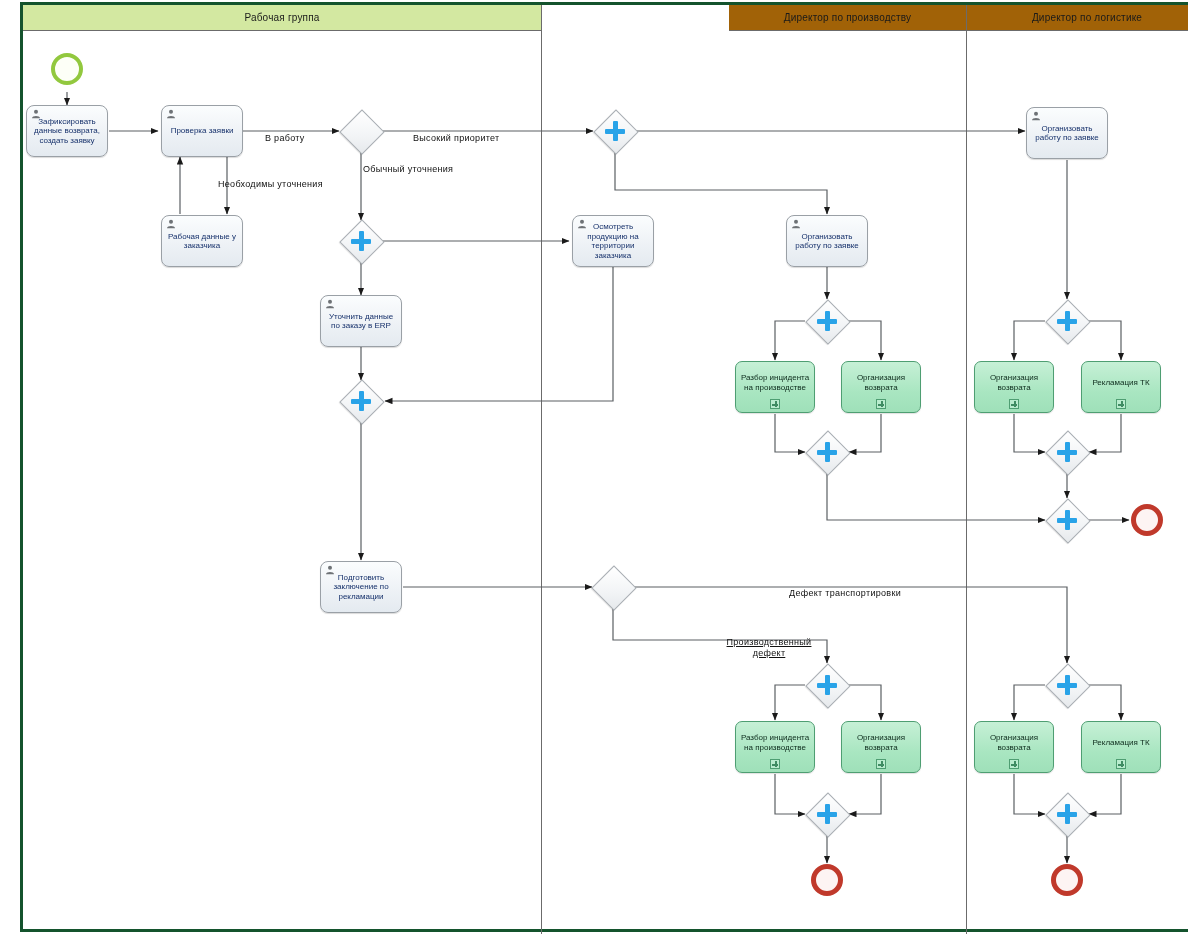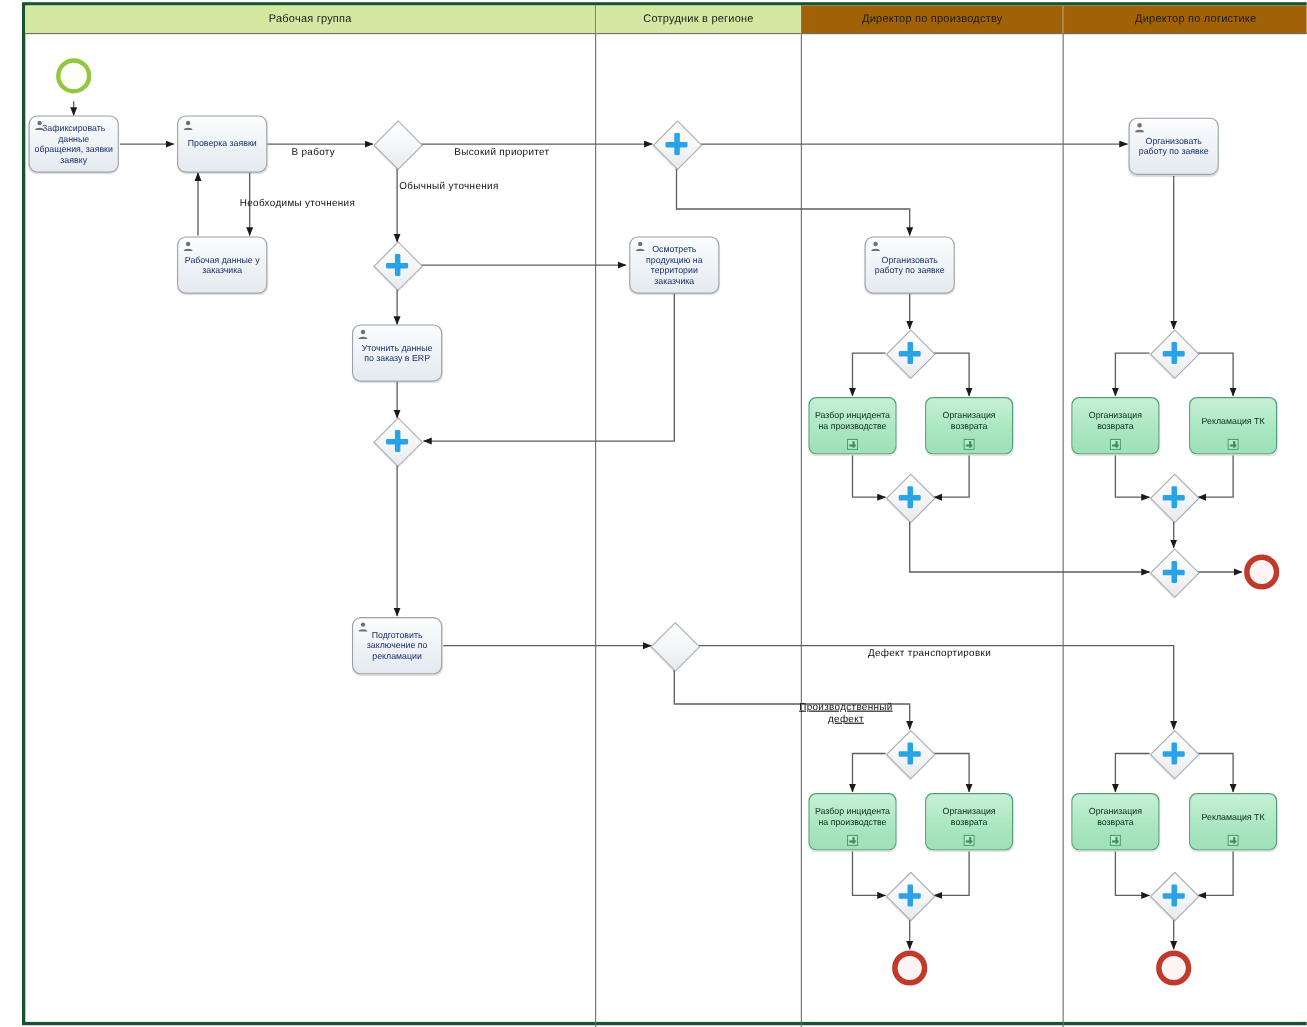--- a/index.html
+++ b/index.html
@@ -61,25 +61,20 @@
 </style>
 </head>
 <body>
 
 <div id="canvas">
 
   <div class="pool">
     <div class="lane" style="left:0;width:519px;">
       <div class="lane-head green">
         <span>Рабочая группа</span>
-      </div>
-    </div>
-    <div class="lane" style="left:519px;width:187px;">
-      <div class="lane-head green">
-        <span>Сотрудник в регионе</span>
       </div>
     </div>
     <div class="lane" style="left:706px;width:238px;">
       <div class="lane-head grey">
         <span>Директор по производству</span>
       </div>
     </div>
     <div class="lane last" style="left:944px;width:240px;">
       <div class="lane-head grey">
         <span>Директор по логистике</span>
@@ -180,21 +175,21 @@
   <div class="node ev-start" style="left:51px;top:53px;"></div>
   <div class="node ev-end" style="left:1131px;top:504px;"></div>
   <div class="node ev-end" style="left:811px;top:864px;"></div>
   <div class="node ev-end" style="left:1051px;top:864px;"></div>
 
   <div class="node task" style="left:26px;top:105px;">
     <svg class="usr" viewBox="0 0 12 12">
         <circle cx="6" cy="3.4" r="2.4" fill="#6e7276"></circle>
         <path d="M1.2,11 C1.2,7.6 10.8,7.6 10.8,11 z" fill="#6e7276"></path>
       </svg>
-    <span class="lbl">Зафиксировать данные обращения, заявки заявку</span>
+    <span class="lbl">Зафиксировать данные возврата, создать заявку</span>
   </div>
 
   <div class="node task" style="left:161px;top:105px;">
     <svg class="usr" viewBox="0 0 12 12">
         <circle cx="6" cy="3.4" r="2.4" fill="#6e7276"></circle>
         <path d="M1.2,11 C1.2,7.6 10.8,7.6 10.8,11 z" fill="#6e7276"></path>
       </svg>
     <span class="lbl">Проверка заявки</span>
   </div>
 

